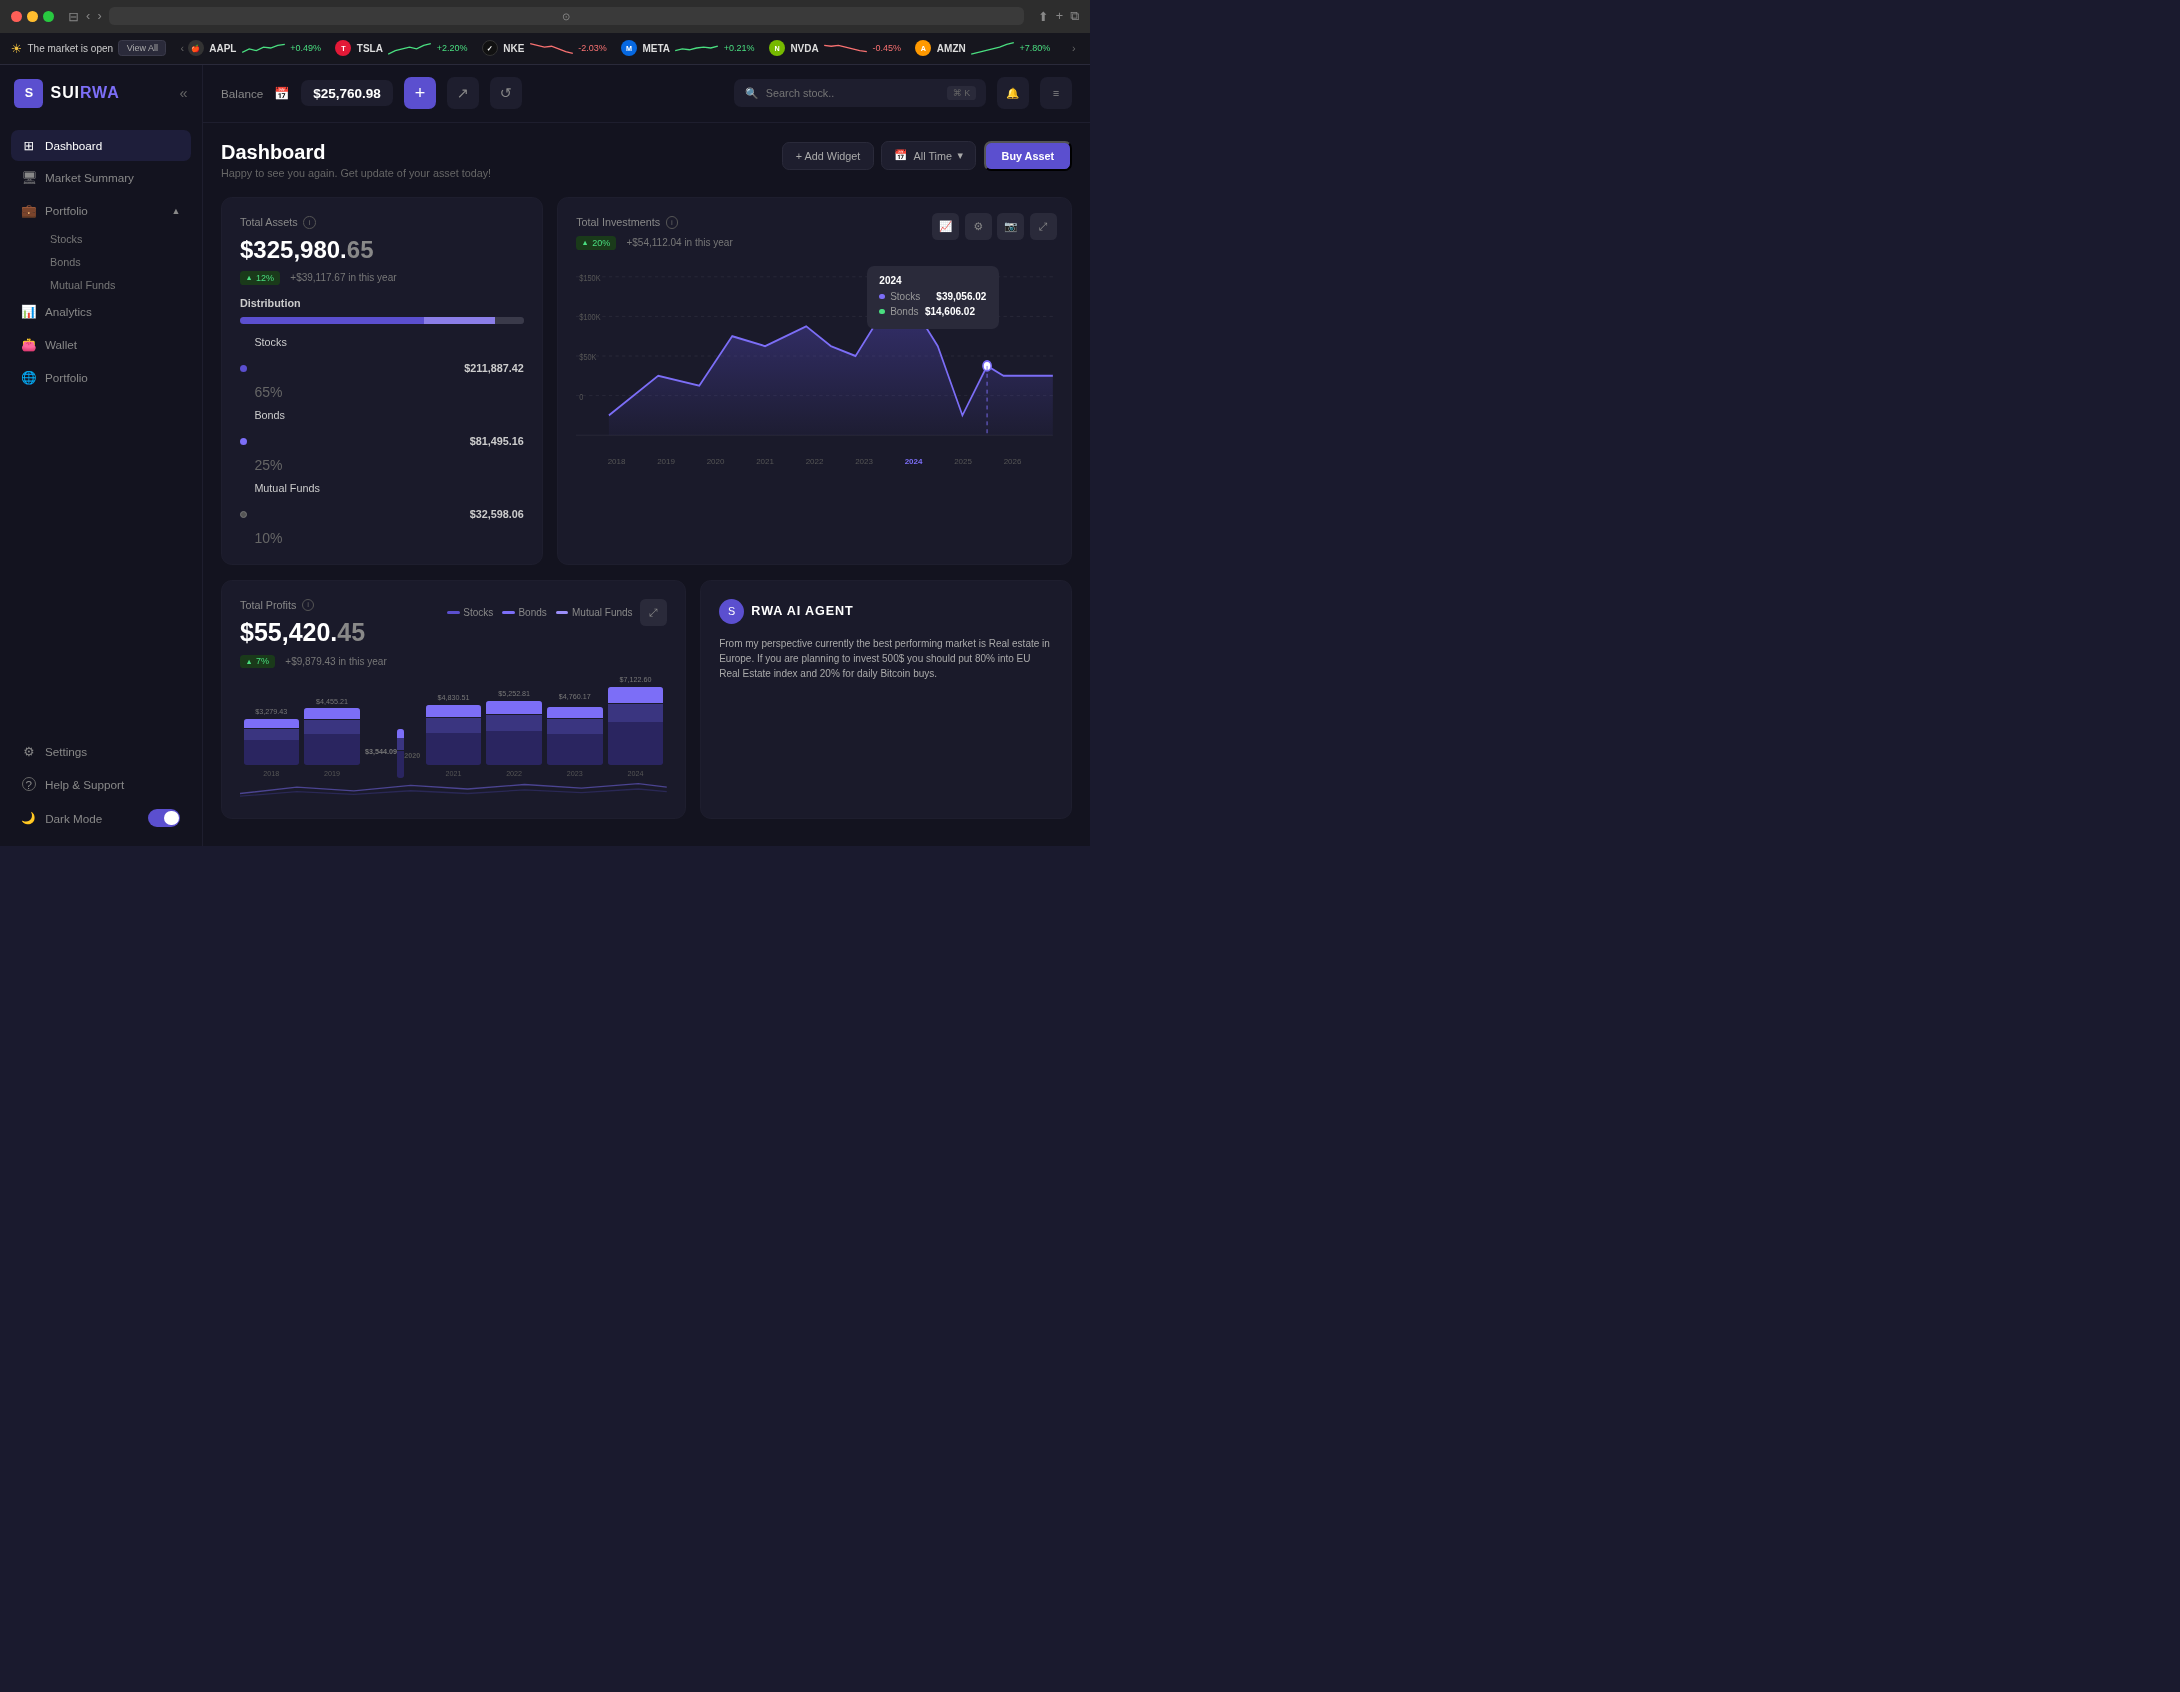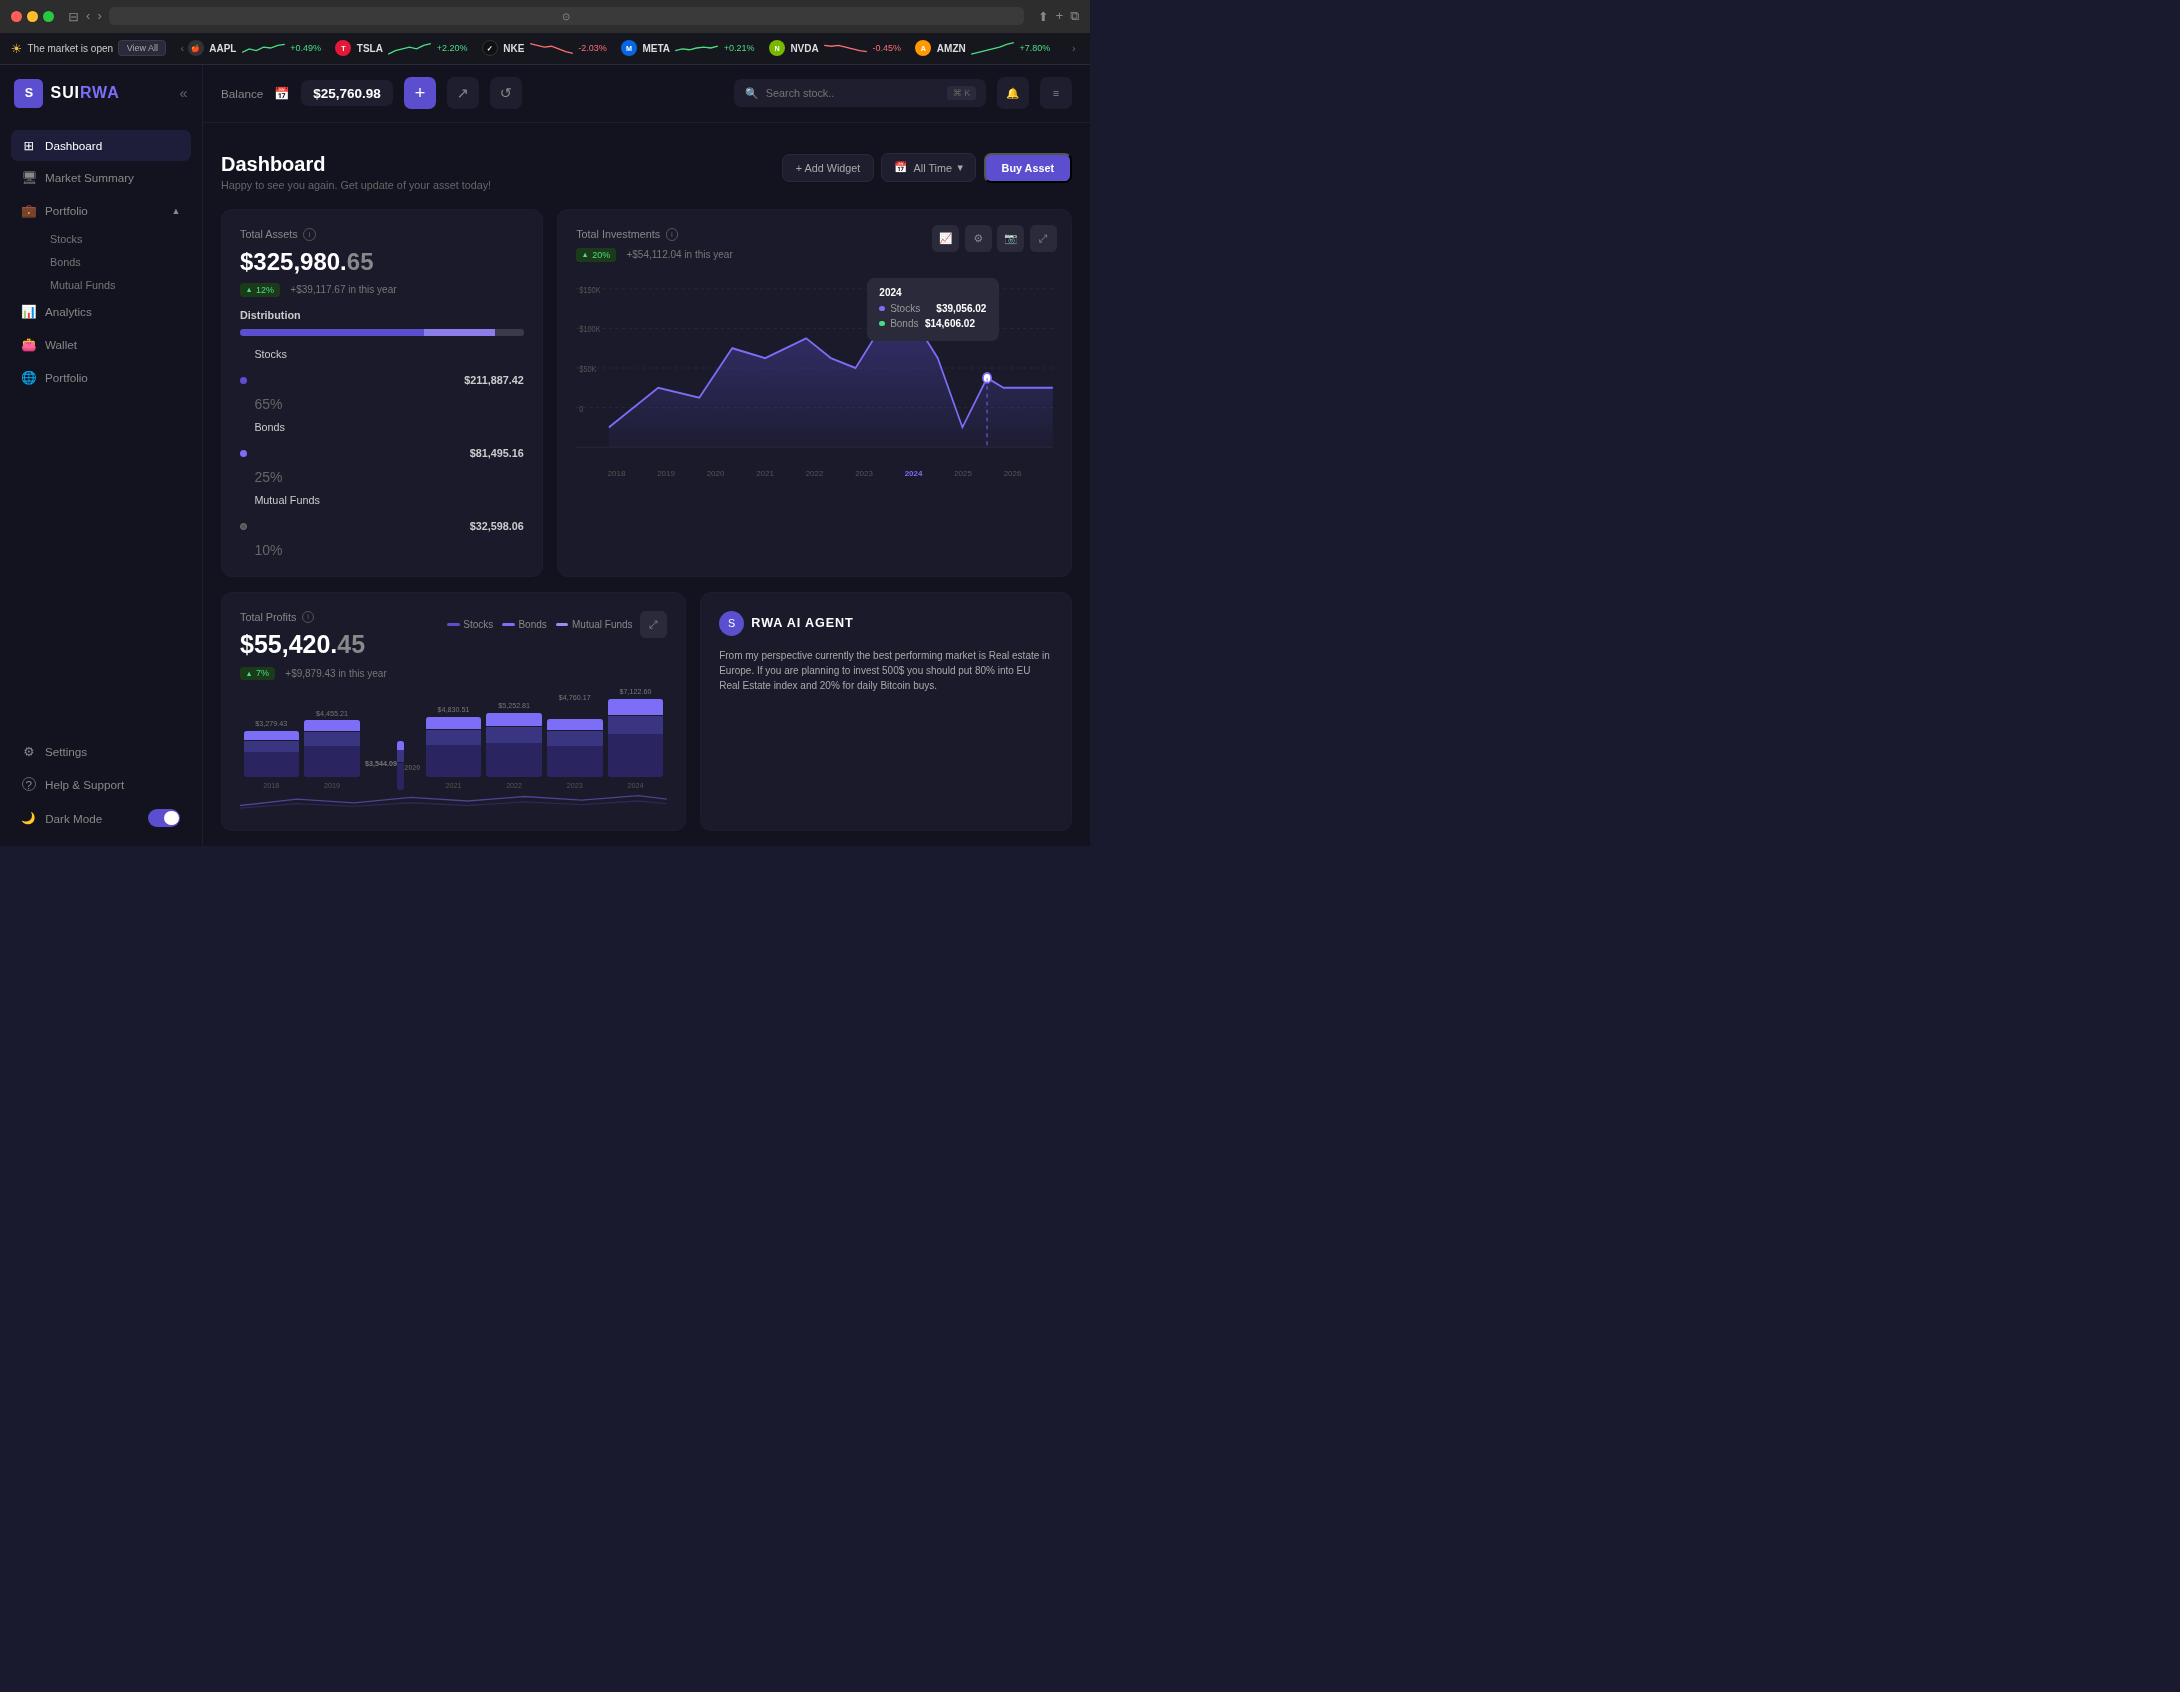--- a/index.html
+++ b/index.html
@@ -50,21 +50,21 @@
     .nav-item .chevron { margin-left: auto; font-size: 9px; }
     .sub-items { margin-left: 32px; }
     .sub-item { padding: 5.4px 7.2px; color: #777; font-size: 10.8px; cursor: pointer; border-radius: 3.6px; }
 
     .sidebar-bottom { margin-top: auto; }
     .dark-mode-toggle { display: flex; align-items: center; gap: 9px; padding: 8px 10.8px; color: #888; font-size: 11.7px; }
     .toggle { width: 32px; height: 18px; background: #5b4fcf; border-radius: 9px; margin-left: auto; position: relative; cursor: pointer; }
     .toggle-knob { width: 14.4px; height: 14.4px; background: #fff; border-radius: 50%; position: absolute; top: 1.8px; right: 1.8px; }
 
     
-    .content { flex: 1; background: #13131f; overflow: hidden; display: flex; flex-direction: column; gap: 12px; }
+    .content { flex: 1; background: #13131f; overflow: hidden; display: flex; flex-direction: column; }
 
     
     .top-bar { background: #13131f; border-bottom: 0.9px solid #1e1e2e; padding: 0 18px; height: 58px; display: flex; align-items: center; gap: 10.8px; }
     .balance-label { font-size: 11.7px; color: #888; }
     .balance-icon { color: #666; font-size: 12.6px; }
     .balance-value { background: #1e1e2e; border-radius: 7.2px; padding: 5.4px 12.6px; font-size: 13.5px; font-weight: 600; display: flex; align-items: center; gap: 5.4px; }
     .action-btn { width: 32px; height: 32px; border-radius: 7.2px; display: flex; align-items: center; justify-content: center; cursor: pointer; font-size: 14.4px; }
     .action-btn-primary { background: #5b4fcf; color: #fff; font-size: 18px; font-weight: 300; }
     .action-btn-secondary { background: #1e1e2e; color: #888; }
     .search-bar { flex: 1; max-width: 252px; background: #1e1e2e; border-radius: 7.2px; padding: 7.2px 10.8px; display: flex; align-items: center; gap: 7.2px; color: #666; font-size: 10.8px; margin-left: auto; }
@@ -551,21 +551,21 @@
             <div style="display:flex;flex-direction:column;align-items:center;flex:1;">
               <span style="font-size:7.2px;color:#777;margin-bottom:2.7px;white-space:nowrap;">$5,252.81</span>
               <div style="width:100%;display:flex;flex-direction:column;gap:0.9px;border-radius:2.7px;overflow:hidden;">
                 <div style="height:13.5px;background:#7c6ef7;"></div>
                 <div style="height:15.3px;background:#3a3580;"></div>
                 <div style="height:34px;background:#2a2560;"></div>
               </div>
               <span style="font-size:7.2px;color:#555;margin-top:3.6px;">2022</span>
             </div>
             <div style="display:flex;flex-direction:column;align-items:center;flex:1;">
-              <span style="font-size:7.2px;color:#777;margin-bottom:17px;white-space:nowrap;">$4,760.17</span>
+              <span style="font-size:7.2px;color:#777;margin-bottom:6px;white-space:nowrap;">$4,760.17</span>
               <div style="width:100%;display:flex;flex-direction:column;gap:0.9px;border-radius:2.7px;overflow:hidden;">
                 <div style="height:11.7px;background:#7c6ef7;"></div>
                 <div style="height:14.4px;background:#3a3580;"></div>
                 <div style="height:31px;background:#2a2560;"></div>
               </div>
               <span style="font-size:7.2px;color:#555;margin-top:3.6px;">2023</span>
             </div>
             <div style="display:flex;flex-direction:column;align-items:center;flex:1;">
               <span style="font-size:7.2px;color:#777;margin-bottom:2.7px;white-space:nowrap;">$7,122.60</span>
               <div style="width:100%;display:flex;flex-direction:column;gap:0.9px;border-radius:2.7px;overflow:hidden;">

